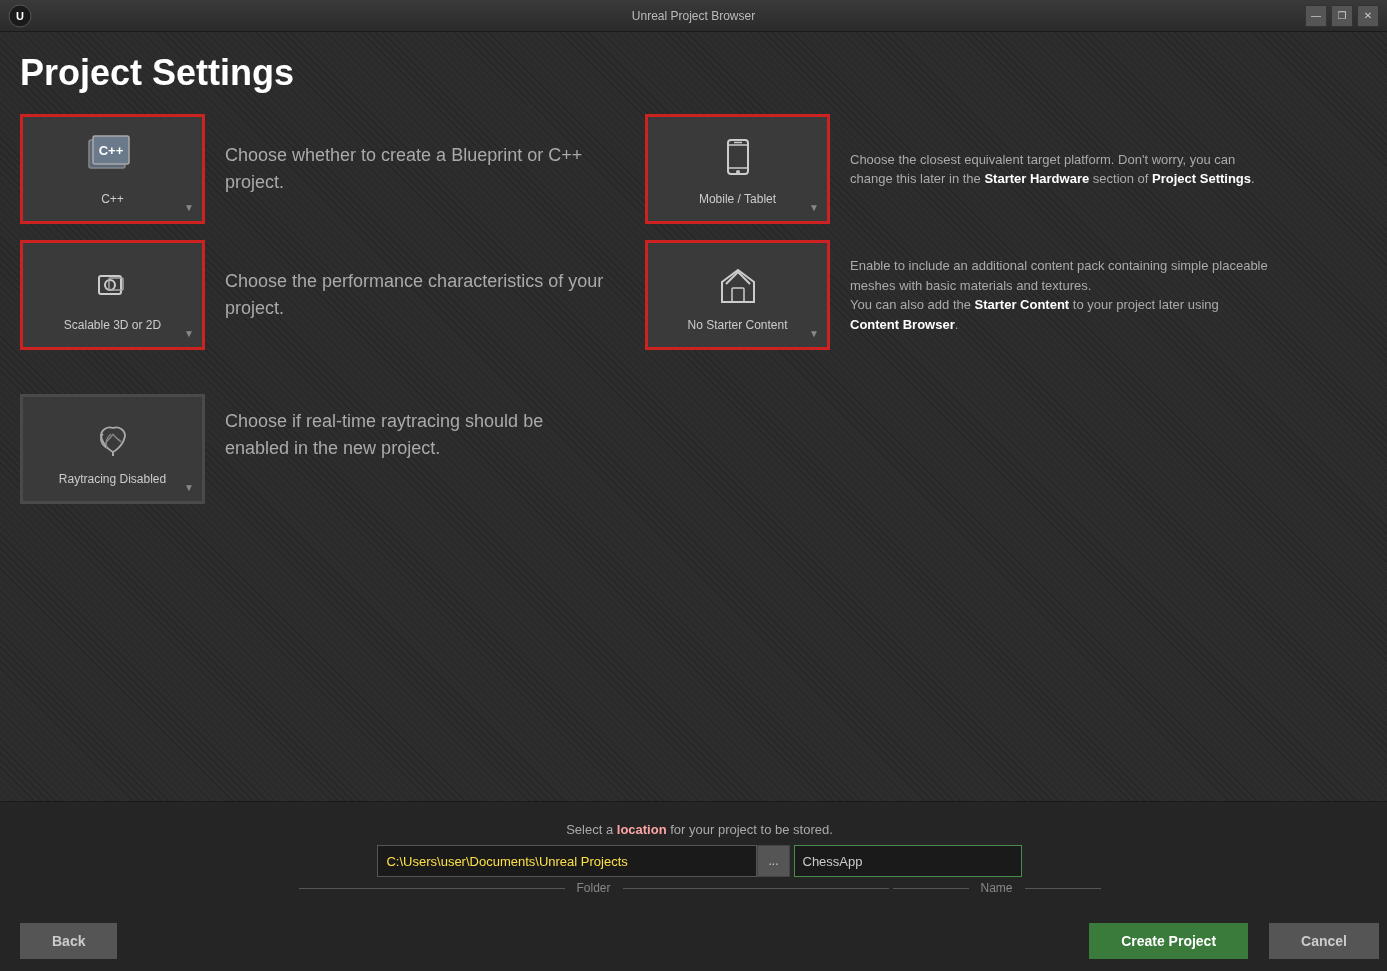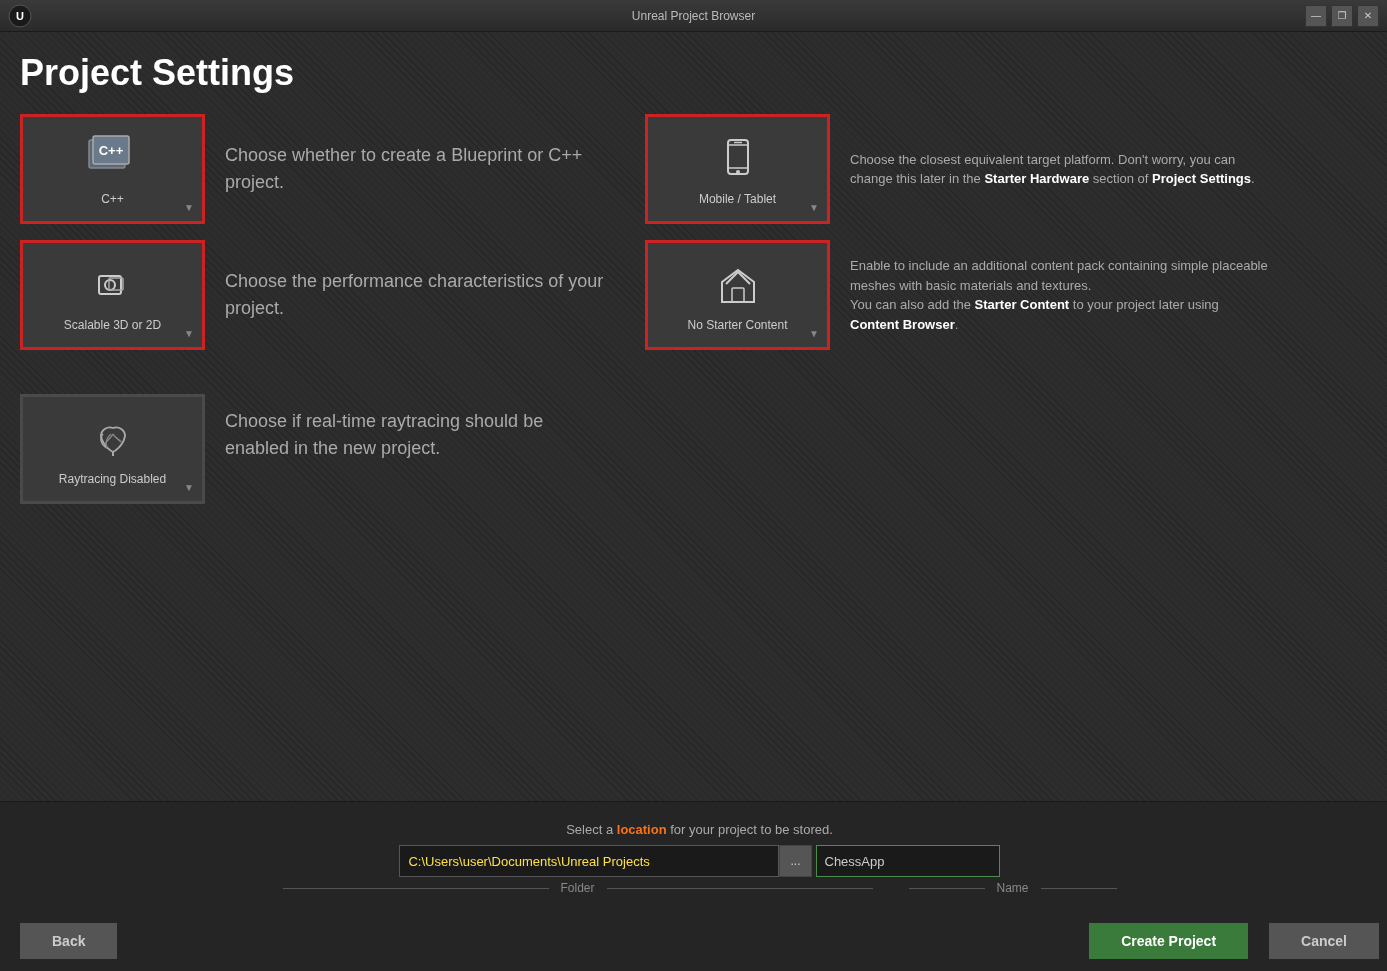--- a/index.html
+++ b/index.html
@@ -164,21 +164,21 @@
     }
 
     .location-label {
       text-align: center;
       color: #aaa;
       font-size: 13px;
       margin-bottom: 8px;
     }
 
     .location-label strong {
-      color: #f97316;
+      color: #fca5a5;
     }
 
     .folder-input {
       background: #1a1a1a;
       border: 1px solid #555;
       color: #fde047;
       padding: 6px 8px;
       font-size: 13px;
       width: 380px;
       height: 32px;
@@ -193,30 +193,30 @@
       cursor: pointer;
       font-size: 12px;
     }
 
     .name-input {
       background: #1a1a1a;
       border: 1px solid #4a8c4a;
       color: #ccc;
       padding: 6px 8px;
       font-size: 13px;
-      width: 184px;
+      width: 228px;
       height: 32px;
       margin-left: 4px;
     }
 
     .folder-name-labels {
       display: flex;
       justify-content: center;
       margin-bottom: 16px;
-      gap: 16px;
+      gap: 0;
     }
 
     .action-buttons {
       display: flex;
       justify-content: space-between;
       align-items: center;
       padding: 12px 20px;
       background: #252525;
       margin: 0 -20px;
     }

